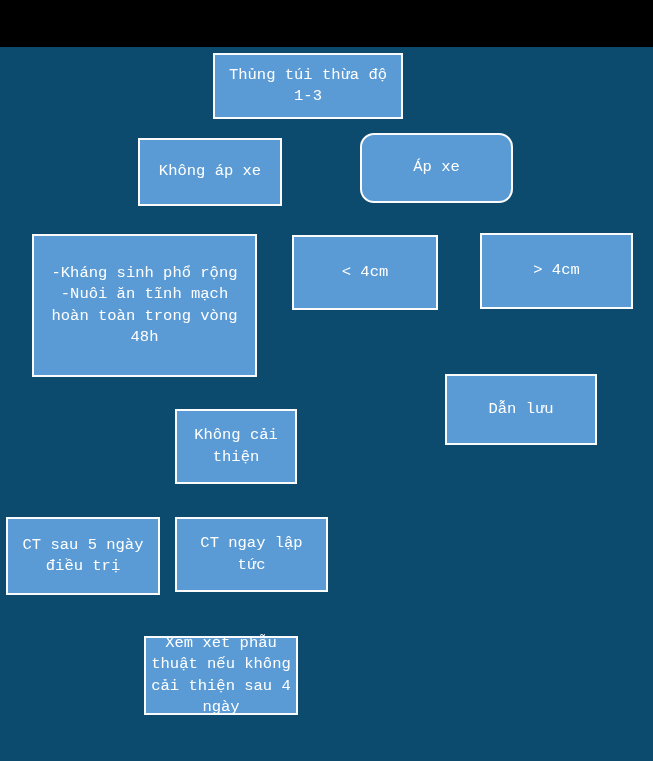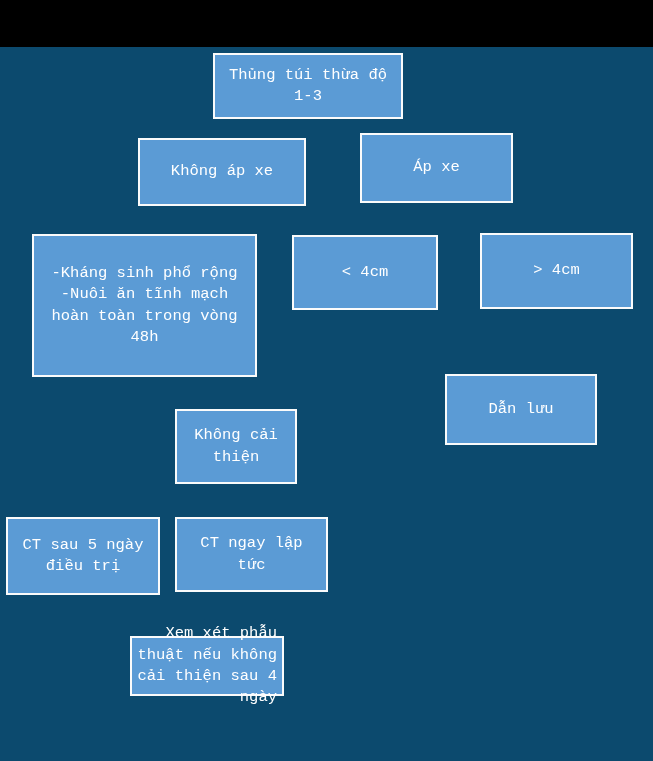--- a/index.html
+++ b/index.html
@@ -26,31 +26,31 @@
     align-items: center;
     justify-content: center;
     text-align: center;
     font-size: 15.5px;
     line-height: 1.38;
     white-space: pre-line;
     padding: 2px 5px;
   }
   
   .n0  { left: 213px; top: 6px;   width: 190px; height: 66px;  }
-  .n1  { left: 138px; top: 91px;  width: 168px; height: 68px;  }
-  .n2  { left: 360px; top: 86px;  width: 153px; height: 70px;  }
+  .n1  { left: 138px; top: 91px;  width: 144px; height: 68px;  }
+  .n2  { left: 360px; top: 86px;  width: 153px; height: 70px; border-radius: 14px;  }
   .n3  { left: 32px;  top: 187px; width: 225px; height: 143px; padding: 12px 6px; }
   .n4  { left: 292px; top: 188px; width: 146px; height: 75px;  }
   .n5  { left: 480px; top: 186px; width: 153px; height: 76px;  }
   .n6  { left: 445px; top: 327px; width: 152px; height: 71px;  }
   .n7  { left: 7px;   top: 362px; width: 150px; height: 75px;  }
   .n8  { left: 175px; top: 362px; width: 122px; height: 75px;  }
   .n9  { left: 6px;   top: 470px; width: 154px; height: 78px;  }
   .n10 { left: 175px; top: 470px; width: 153px; height: 75px;  }
-  .n11 { left: 130px; top: 589px; width: 154px; height: 60px; text-align: right;  }
+  .n11 { left: 144px; top: 589px; width: 154px; height: 79px;  }
 </style>
 </head>
 <body>
 
 <div id="canvas">
   <div class="node n0">Thủng túi thừa độ 1-3</div>
   <div class="node n1">Không áp xe</div>
   <div class="node n2">Áp xe</div>
   <div class="node n3">-Kháng sinh phổ rộng
 -Nuôi ăn tĩnh mạch hoàn toàn trong vòng 48h</div>

